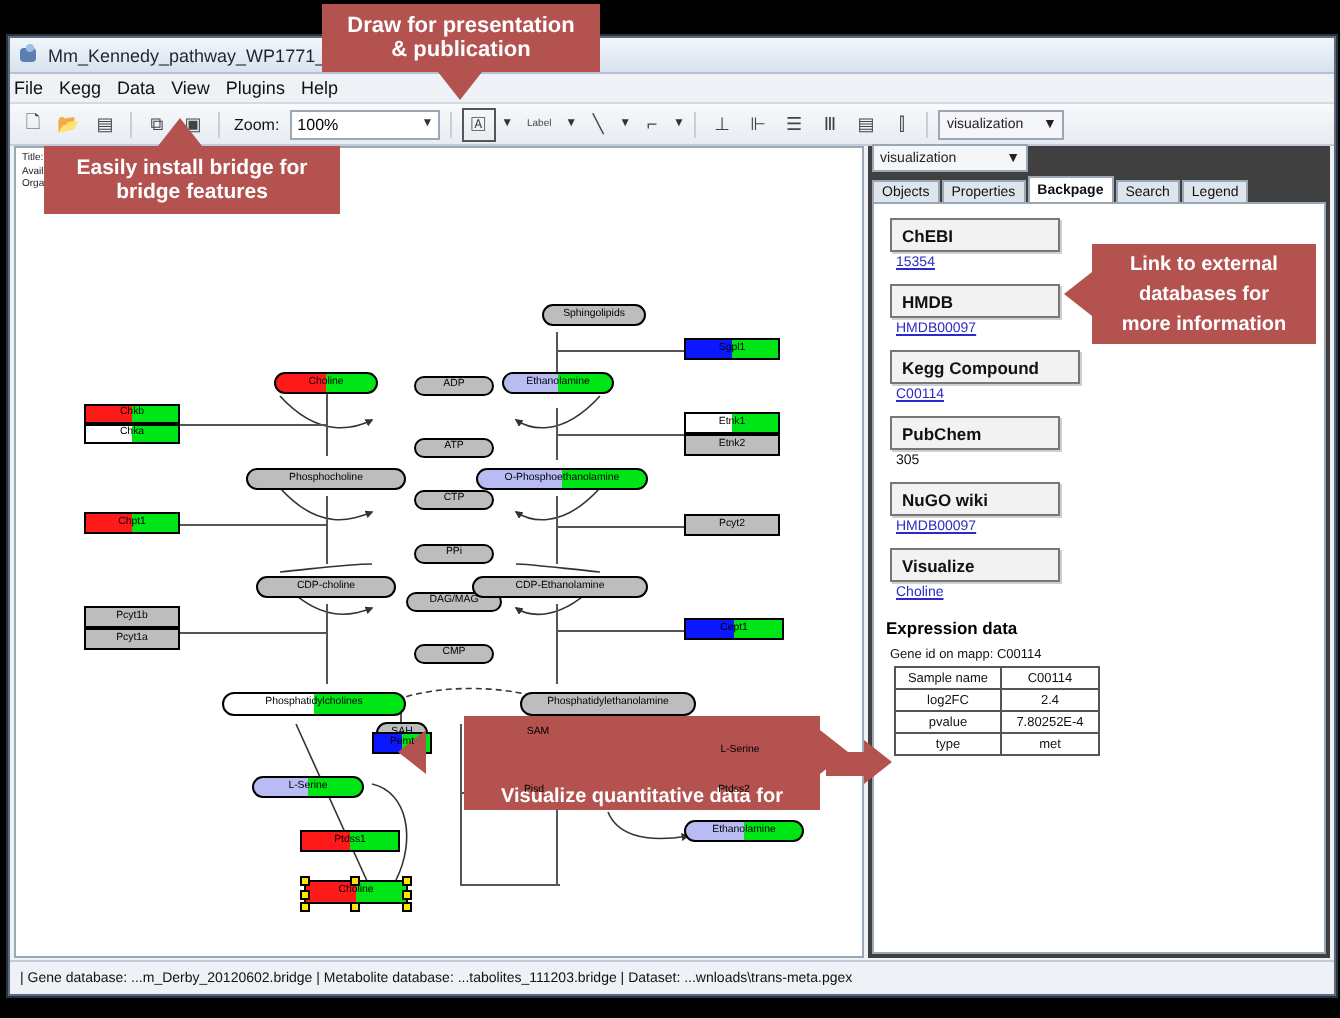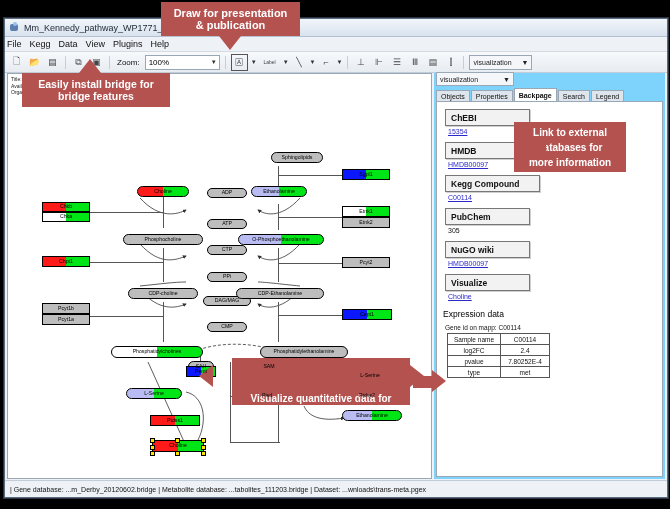--- a/index.html
+++ b/index.html
@@ -41,21 +41,21 @@
   .zoom-combo .arw{font-size:6px;color:#333;margin-right:2px;}
   .drop-arw{font-size:6px;color:#333;}
   .tb-combo{width:55px;height:13px;background:#f4f6f9;border:1px solid #9aa7b5;
             font-size:7px;display:flex;align-items:center;justify-content:space-between;
             padding:0 3px;color:#222;}
 
   
   .body-split{position:absolute;left:0;top:52px;right:0;bottom:16px;display:flex;}
   .canvas-pane{position:relative;width:423px;background:#fff;border:1px solid #9aa7b5;
                margin:2px 0 2px 2px;overflow:hidden;}
-  .side-pane{position:relative;flex:1;margin:2px 2px 2px 2px;background:#7dd3fc;}
+  .side-pane{position:relative;flex:1;margin:2px 2px 2px 2px;background:#404040;}
 
   
   .meta{position:absolute;left:3px;top:2px;font-size:5px;color:#222;line-height:6.5px;}
 
   .node{position:absolute;box-sizing:border-box;font-size:5.2px;color:#000;
         display:flex;align-items:center;justify-content:center;text-align:center;
         border:1px solid #000;line-height:1;}
   .metab{border-radius:9px;background:#bdbdbd;}
   .gene{background:#bdbdbd;}
   .grad-rg{background:linear-gradient(90deg,#ff1a1a 0%,#ff1a1a 50%,#00e515 50%,#00e515 100%);}
@@ -82,21 +82,21 @@
   .tab.active{background:#fff;height:13px;font-weight:bold;}
   .tabbody{position:absolute;left:2px;top:28px;right:2px;bottom:2px;background:#fff;
            border:1px solid #9aa7b5;overflow:hidden;}
 
   .dbbox{width:78px;height:15px;border:1px solid #777;background:#f2f2f2;
          display:flex;align-items:center;padding-left:5px;margin:7px 0 2px 8px;
          font-size:8.5px;font-weight:bold;color:#111;box-shadow:1px 1px 0 #cfcfcf;}
   .dblink{margin-left:11px;font-size:7px;color:#2b29c9;text-decoration:underline;
           display:block;margin-bottom:3px;}
   .dbtext{margin-left:11px;font-size:7px;color:#111;display:block;margin-bottom:3px;}
-  .exprhdr{margin:9px 0 5px 6px;font-size:8.5px;font-weight:normal;color:#000;}
+  .exprhdr{margin:9px 0 5px 6px;font-size:8.5px;font-weight:bold;color:#000;}
   .geneid{margin-left:8px;font-size:6.5px;color:#111;margin-bottom:2px;}
   table.expr{margin-left:10px;border-collapse:collapse;}
   table.expr td{border:1px solid #555;font-size:6.5px;text-align:center;
                 padding:1.5px 2px;color:#111;background:#fff;}
   table.expr td.k{width:48px;}
   table.expr td.v{width:44px;}
 
   
   .statusbar{position:absolute;left:0;right:0;bottom:0;height:16px;
              background:#eef1f5;border-top:1px solid #c2ccd8;display:flex;align-items:center;}
@@ -471,21 +471,21 @@
     <span>&amp; publication</span>
   </div>
   <div class="arrow-down" style="left:219px;top:36px;"></div>
 
   <div class="callout" style="left:22px;top:73px;width:148px;height:34px;font-size:10.5px;flex-direction:column;">
     <span>Easily install bridge for</span>
     <span>bridge features</span>
   </div>
   <div class="arrow-up" style="left:79px;top:59px;"></div>
 
-  <div class="callout" style="left:514px;top:122px;width:112px;height:50px;font-size:10px;flex-direction:column;line-height:15px;">
+  <div class="callout" style="left:546px;top:122px;width:112px;height:50px;font-size:10px;flex-direction:column;line-height:15px;">
     <span>Link  to external</span>
     <span>databases  for</span>
     <span>more information</span>
   </div>
   <div class="arrow-left" style="left:532px;top:136px;"></div>
 
   <div class="callout" style="left:232px;top:358px;width:178px;height:47px;font-size:10px;flex-direction:row;align-items:flex-end;">
     <span>Visualize quantitative data  for</span>
   </div>
   <div class="arrow-left" style="left:199px;top:365px;"></div>

